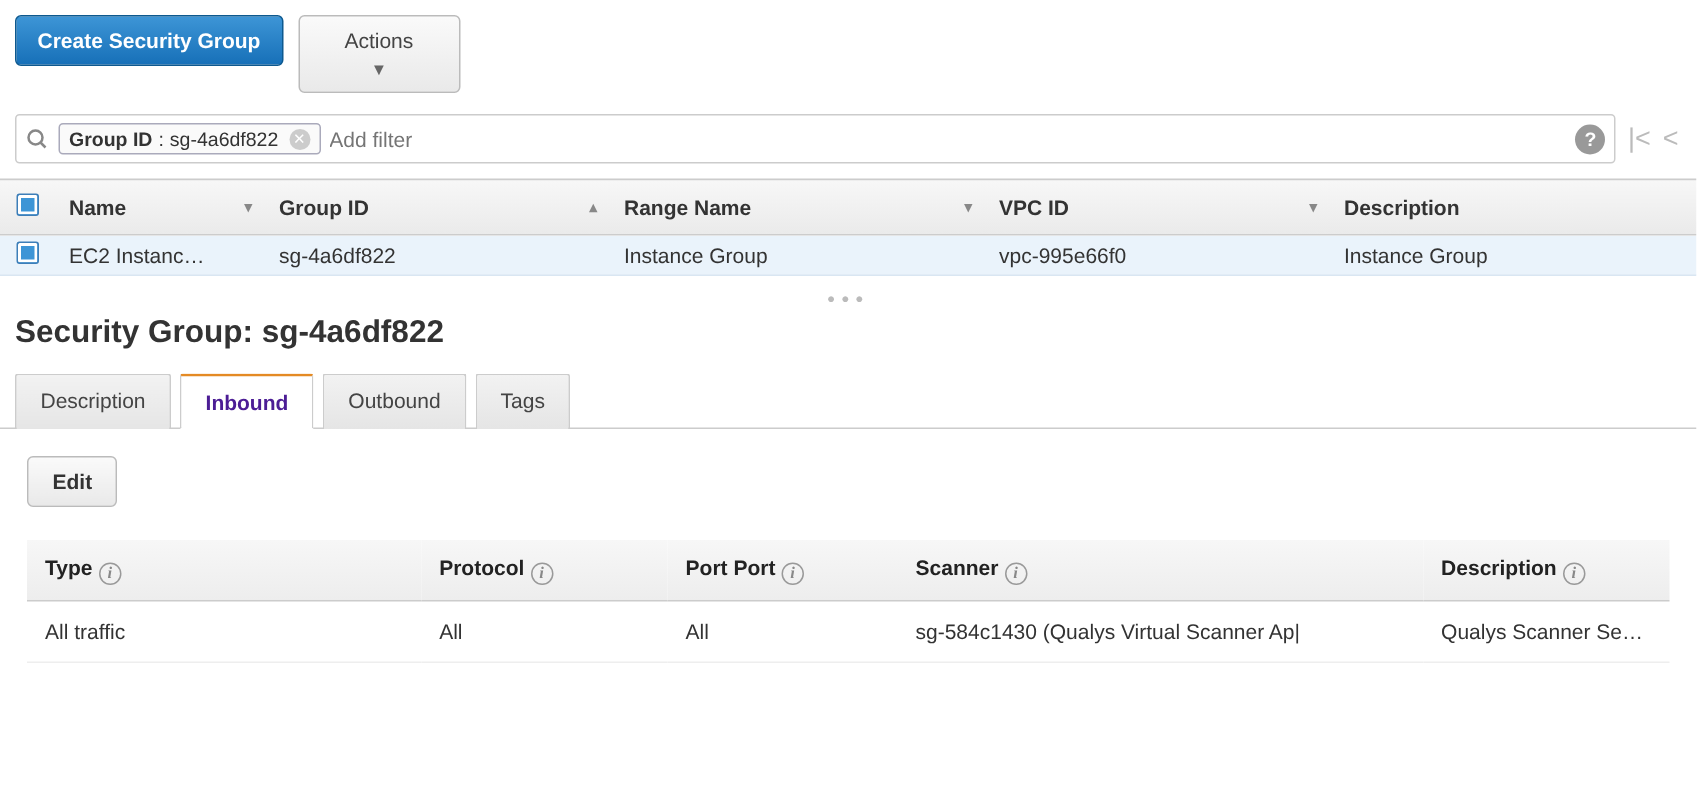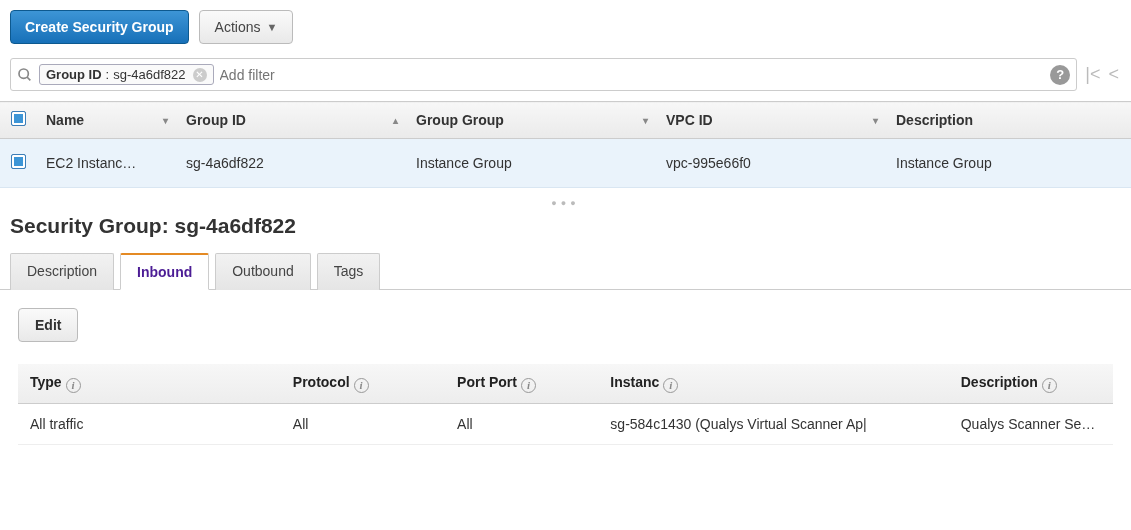--- a/index.html
+++ b/index.html
@@ -14,26 +14,27 @@
       font-size: 14px;
       padding: 8px 14px;
       border-radius: 4px;
       cursor: pointer;
     }
     .btn-default {
       background: linear-gradient(#fafafa, #e9e9e9);
       border: 1px solid #bbb;
       color: #444;
       font-size: 14px;
-      padding: 8px 15px;
+      padding: 8px 30px;
       border-radius: 4px;
       cursor: pointer;
       display: inline-flex;
       align-items: center;
       gap: 6px;
+      flex-direction: column;
     }
     .chev-down { font-size: 11px; color: #666; }
     
     .filter-bar {
       margin: 4px 10px 10px 10px;
       display: flex;
       align-items: center;
       gap: 8px;
     }
     .filter-box {
@@ -84,21 +85,21 @@
       border-bottom: 1px solid #ccc;
       text-align: left;
       padding: 9px 10px;
       font-size: 14px;
       font-weight: bold;
       color: #333;
       position: relative;
     }
     .sort-handle { color: #888; font-size: 10px; position: absolute; right: 8px; top: 50%; transform: translateY(-50%); }
     .grid tbody td {
-      padding: 15px 10px;
+      padding: 4px 10px;
       font-size: 14px;
       background: #eaf3fb;
       border-bottom: 1px solid #d9e6f2;
       white-space: nowrap;
       overflow: hidden;
       text-overflow: ellipsis;
     }
     .cb {
       width: 15px; height: 15px; cursor: pointer; appearance: none;
       border: 1px solid #3d7eb8; border-radius: 2px; background: #3d95d6;
@@ -216,21 +217,21 @@
       <col style="width:230px">
       <col style="width:250px">
       <col style="width:230px">
       <col>
   </colgroup>
   <thead>
     <tr>
       <th><input type="checkbox" class="cb" checked="" style=""></th>
       <th><span>Name</span><span class="sort-handle">▾</span></th>
       <th><span>Group ID</span><span class="sort-handle">▴</span></th>
-      <th><span>Group Group</span><span class="sort-handle">▾</span></th>
+      <th><span>Range Name</span><span class="sort-handle">▾</span></th>
       <th><span>VPC ID</span><span class="sort-handle">▾</span></th>
       <th><span>Description</span></th>
     </tr>
   </thead>
   <tbody>
     <tr>
       <td><input type="checkbox" class="cb" checked="" style=""></td>
       <td>EC2 Instanc…</td>
       <td>sg-4a6df822</td>
       <td>Instance Group</td>
@@ -256,21 +257,21 @@
 
 <div class="tab-content">
   <button class="edit-btn">Edit</button>
 
   <table class="rules-table">
     <thead>
       <tr>
         <th class="col-type"><span>Type</span><span class="info-icon">i</span></th>
         <th class="col-proto"><span>Protocol</span><span class="info-icon">i</span></th>
         <th class="col-port"><span>Port Port</span><span class="info-icon">i</span></th>
-        <th class="col-source"><span>Instanc</span><span class="info-icon">i</span></th>
+        <th class="col-source"><span>Scanner</span><span class="info-icon">i</span></th>
         <th class="col-desc"><span>Description</span><span class="info-icon">i</span></th>
       </tr>
     </thead>
     <tbody>
       <tr>
         <td>All traffic</td>
         <td>All</td>
         <td>All</td>
         <td>sg-584c1430 (Qualys Virtual Scanner Ap|</td>
         <td>Qualys Scanner Sec…</td>

